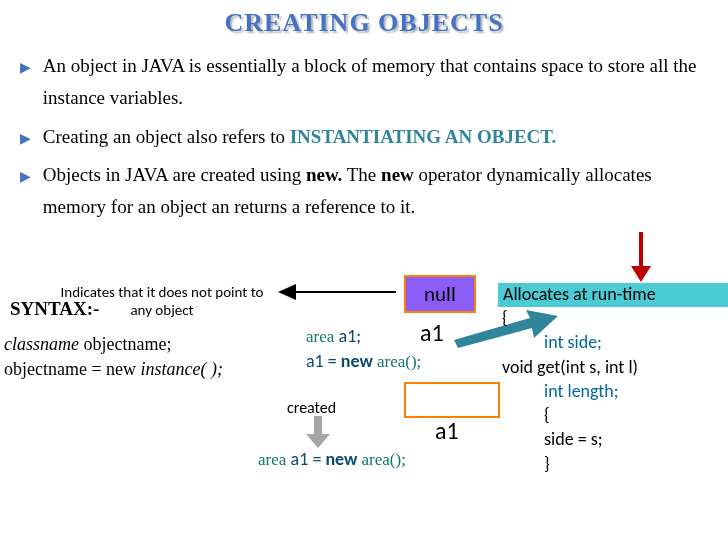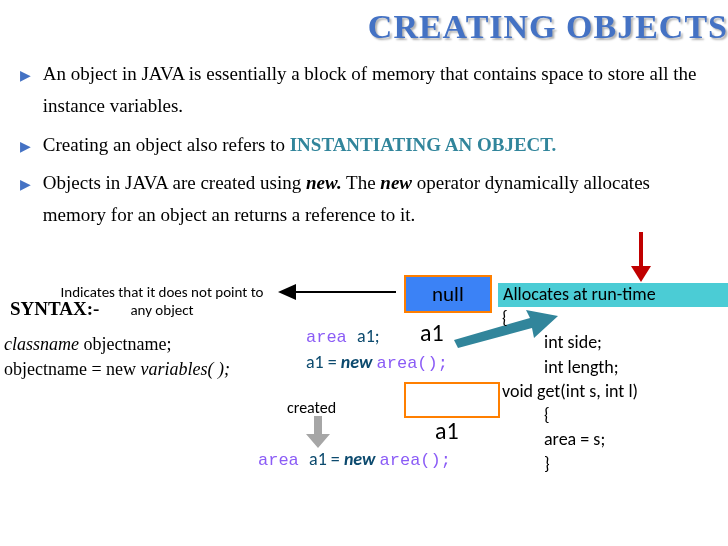--- a/index.html
+++ b/index.html
@@ -1,34 +1,34 @@
 <!DOCTYPE html>
 <html><head>
 <meta charset="utf-8">
 <style>
 body{margin:0;padding:0;width:728px;height:546px;background:#fff;font-family:'Times New Roman',serif;position:relative;overflow:hidden}
-.title{text-align:right;font-size:34px;font-weight:bold;color:#4472c4;text-shadow:2px 2px 2px rgba(0,0,0,.3);margin:8px 0 12px;font-family:'Georgia',serif;letter-spacing:1px}
+.title{text-align:center;font-size:26px;font-weight:bold;color:#4472c4;text-shadow:2px 2px 2px rgba(0,0,0,.3);margin:8px 0 12px;font-family:'Georgia',serif;letter-spacing:1px}
 .bullets{padding:0 20px}
 .bullet{display:flex;font-size:19px;line-height:1.7;margin-bottom:6px;color:#000}
 .bmark{color:#4472c4;font-size:14px;margin-right:12px;margin-top:6px}
 .emph-blue{color:#31859b;font-weight:bold}
-.emph-it{font-style:italic;font-weight:bold}
+.emph-it{font-weight:bold}
 .note-box{position:absolute;font-family:'Calibri',sans-serif;font-size:15px;text-align:center;line-height:1.2}
-.null-box{position:absolute;border:2px solid #ff7f00;padding:4px 26px;font-family:'Calibri',sans-serif;font-size:21px;background:#3b82f6}
+.null-box{position:absolute;border:2px solid #ff7f00;padding:4px 18px;font-family:'Calibri',sans-serif;font-size:21px;background:#8b5cf6}
 .hlbar{position:absolute;background:#4bccd5;height:24px}
 .syntax-hdr{position:absolute;font-weight:bold;font-size:19px}
 .syntax-body{position:absolute;font-size:18px;line-height:1.4}
 .csit{font-style:italic}
-.code-red{color:#8b5cf6;font-family:Liberation Mono, monospace;font-size:17px}
+.code-red{color:#0f766e;font-family:Liberation Serif, serif;font-size:17px}
 .code-black{color:#0c4a6e;font-family:'Calibri',sans-serif}
 .a1-label{position:absolute;font-family:'Calibri',sans-serif;font-size:24px}
 .rect-box{position:absolute;border:2px solid #ff7f00;background:#fff}
 .combined{position:absolute;font-family:'Calibri',sans-serif;font-size:16px}
 .decl-code{position:absolute;font-family:'Calibri',sans-serif;font-size:18px;line-height:1.35}
-.orange{color:#000000}
+.orange{color:#0369a1}
 svg{position:absolute}
 </style>
 </head>
 <body>
 
 <div class="title">CREATING OBJECTS</div>
 
 <div class="bullets">
 <div class="bullet">
       <span class="bmark">▶</span>
@@ -56,21 +56,21 @@
 <svg style="left:278px;top:282px" width="120" height="20">
     <line x1="118" y1="10" x2="16" y2="10" stroke="#000" stroke-width="2"></line>
     <path d="M0 10 L18 2 L18 18 Z" fill="#000"></path>
   </svg>
 
 <div class="null-box" style="left:404px;top:275px">null</div>
 
 <div class="syntax-hdr" style="left:10px;top:298px">SYNTAX:-</div>
 <div class="syntax-body" style="left:4px;top:332px">
 <div><span class="csit">classname</span><span>   objectname;</span></div>
-<div><span>objectname  =  new  </span><span class="csit">variables( );</span></div>
+<div><span>objectname  =  new  </span><span class="csit">instance( );</span></div>
 </div>
 
 <div style="position:absolute;left:306px;top:324px;font-family:'Calibri',sans-serif;font-size:18px;line-height:1.4">
 <div><span class="code-red">area </span><span class="code-black">a1;</span></div>
 <div><span class="code-black">a1 = </span><span class="code-black emph-it">new </span><span class="code-red">area();</span></div>
 </div>
 
 <div class="a1-label" style="left:420px;top:318px">a1</div>
 
 <svg style="left:452px;top:310px" width="108" height="38">
@@ -85,18 +85,18 @@
     <path d="M10 0 v18 h-8 l12 14 l12 -14 h-8 v-18 z" fill="#a6a6a6"></path>
   </svg>
 
 <div style="position:absolute;left:258px;top:448px;font-family:'Calibri',sans-serif;font-size:18px">
 <span class="code-red">area </span><span class="code-black">a1 = </span><span class="code-black emph-it">new </span><span class="code-red">area();</span>
 </div>
 
 <div class="decl-code" style="left:502px;top:306px">
 <div>{</div>
 <div style="margin-left:42px"><span class="orange">int side;</span></div>
+<div>void get(int s, int l)</div>
 <div style="margin-left:42px"><span class="orange">int length;</span></div>
-<div>void get(int s, int l)</div>
 <div style="margin-left:42px">{</div>
-<div style="margin-left:42px">area = s;</div>
+<div style="margin-left:42px">side = s;</div>
 <div style="margin-left:42px">}</div>
 </div>
 
 </body></html>

